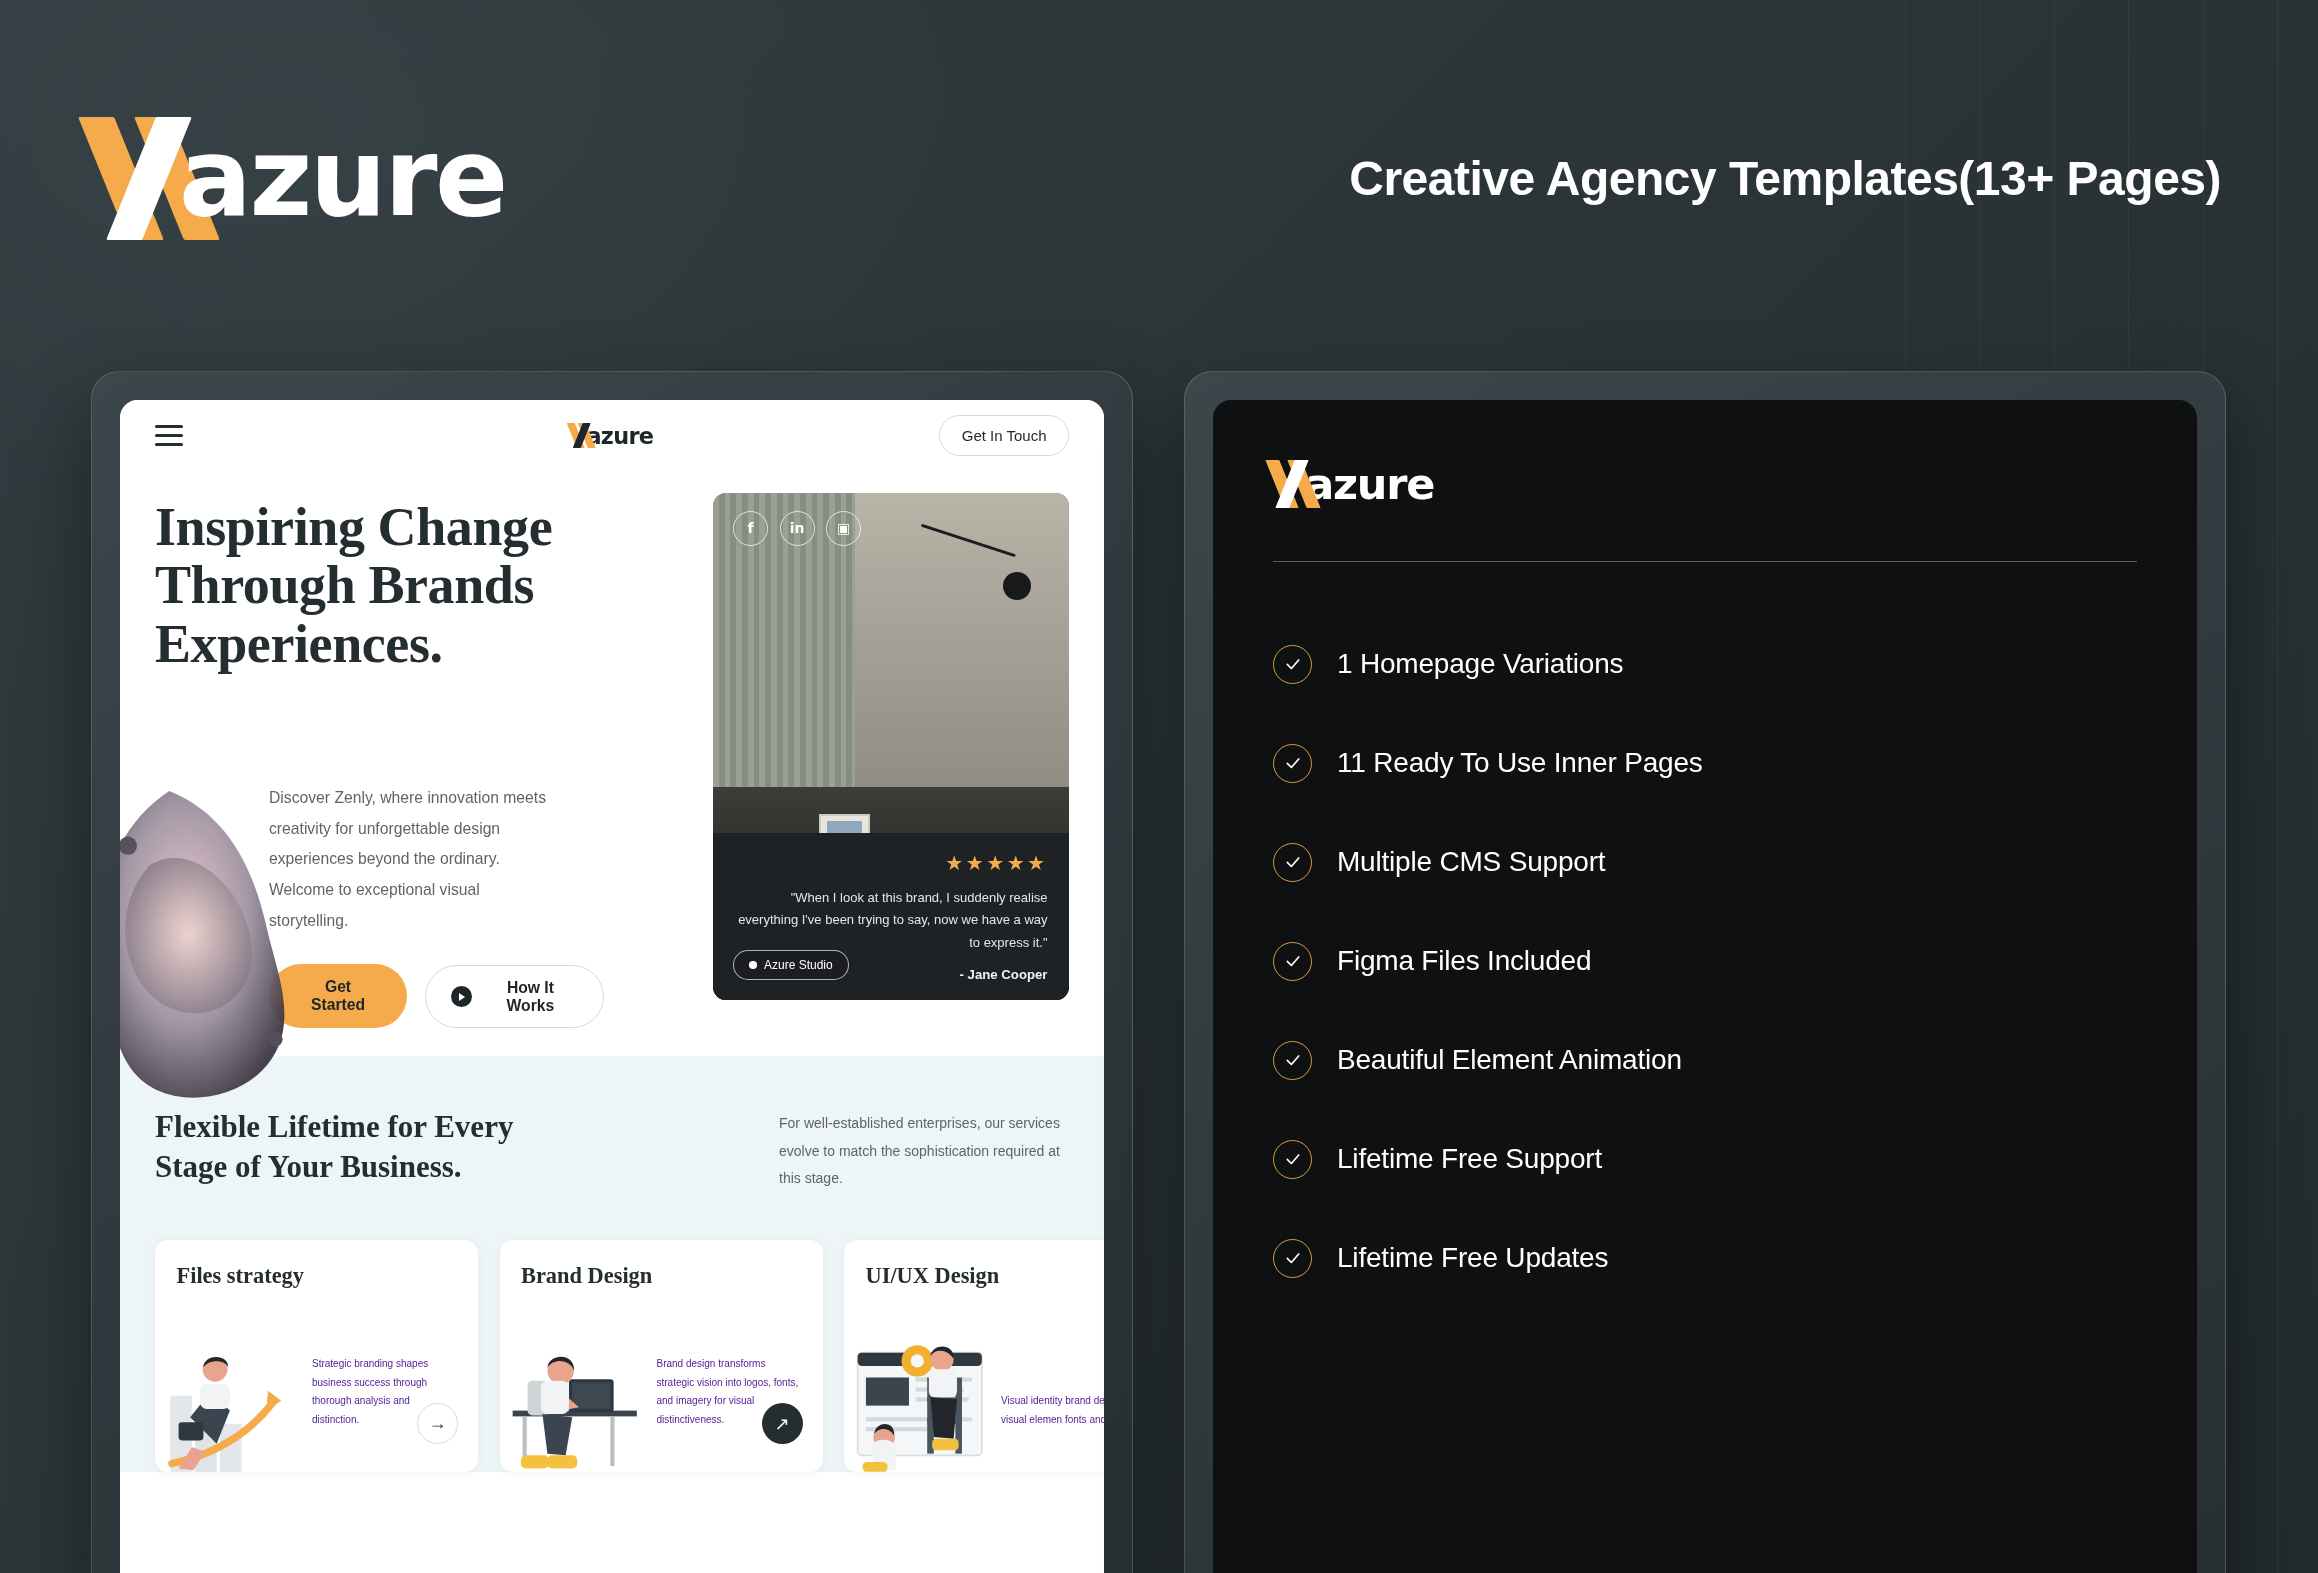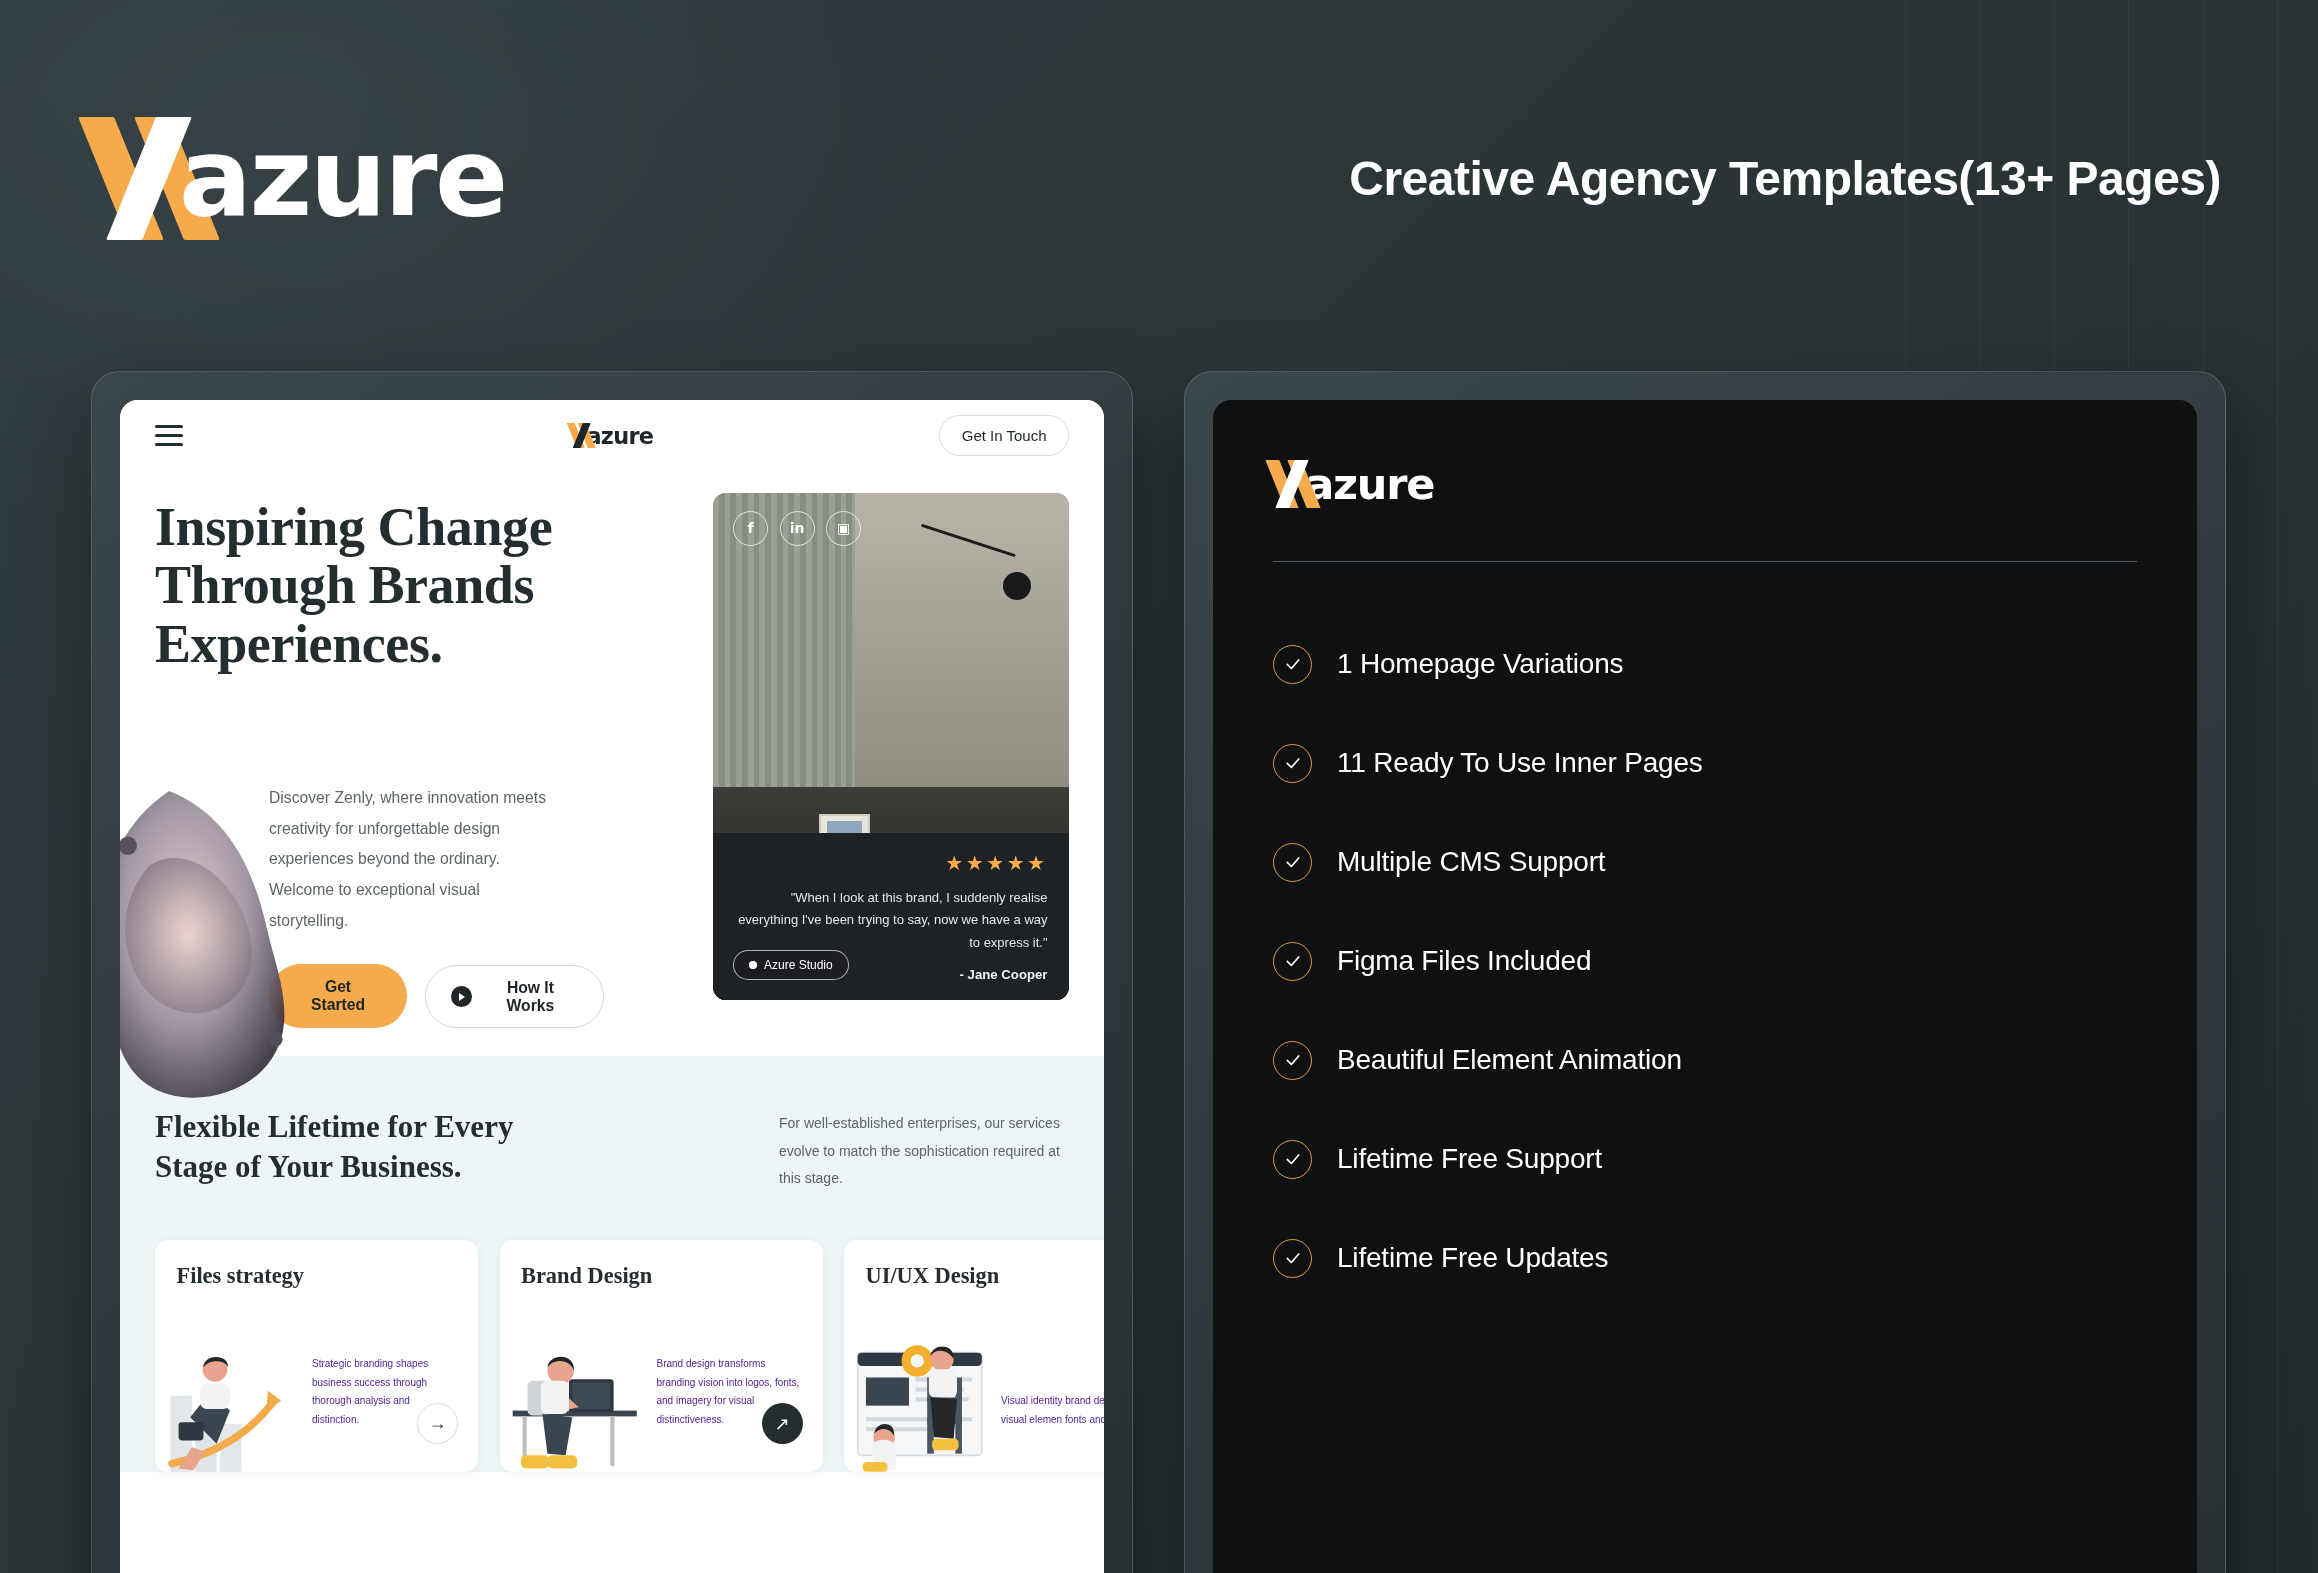--- a/index.html
+++ b/index.html
@@ -408,21 +408,21 @@
               <circle cx="58" cy="46" r="15" fill="#e8a48d"></circle>
               <path d="M44 44 C44 28 74 26 74 44 C70 34 50 34 44 44 Z" fill="#23272b"></path>
               <rect x="14" y="110" width="30" height="22" rx="4" fill="#2f3740"></rect>
               <path d="M30 140 L14 166 L32 168 L46 146 Z" fill="#e8a48d"></path>
             </svg>
             <div class="svc-arrow outline">→</div>
           </div>
 
           <div class="svc-card">
             <div class="svc-title">Brand Design</div>
-            <div class="svc-body">Brand design transforms branding vision into logos, fonts, and imagery for visual distinctiveness.</div>
+            <div class="svc-body">Brand design transforms strategic vision into logos, fonts, and imagery for visual distinctiveness.</div>
             <svg class="svc-illus" viewBox="0 0 180 170">
               <rect x="2" y="96" width="150" height="7" fill="#3b4550"></rect>
               <rect x="14" y="103" width="5" height="60" fill="#b9c0c4"></rect>
               <rect x="120" y="103" width="5" height="60" fill="#b9c0c4"></rect>
               <rect x="70" y="58" width="54" height="40" rx="4" fill="#2f3740"></rect>
               <rect x="74" y="62" width="46" height="32" fill="#3e4851"></rect>
               <rect x="20" y="60" width="26" height="42" rx="6" fill="#cfd4d6"></rect>
               <circle cx="60" cy="48" r="16" fill="#e8a48d"></circle>
               <path d="M44 44 C46 26 78 26 76 48 C72 34 52 32 44 44 Z" fill="#23272b"></path>
               <path d="M46 60 L82 92 L62 96 L38 78 Z" fill="#e8a48d"></path>

